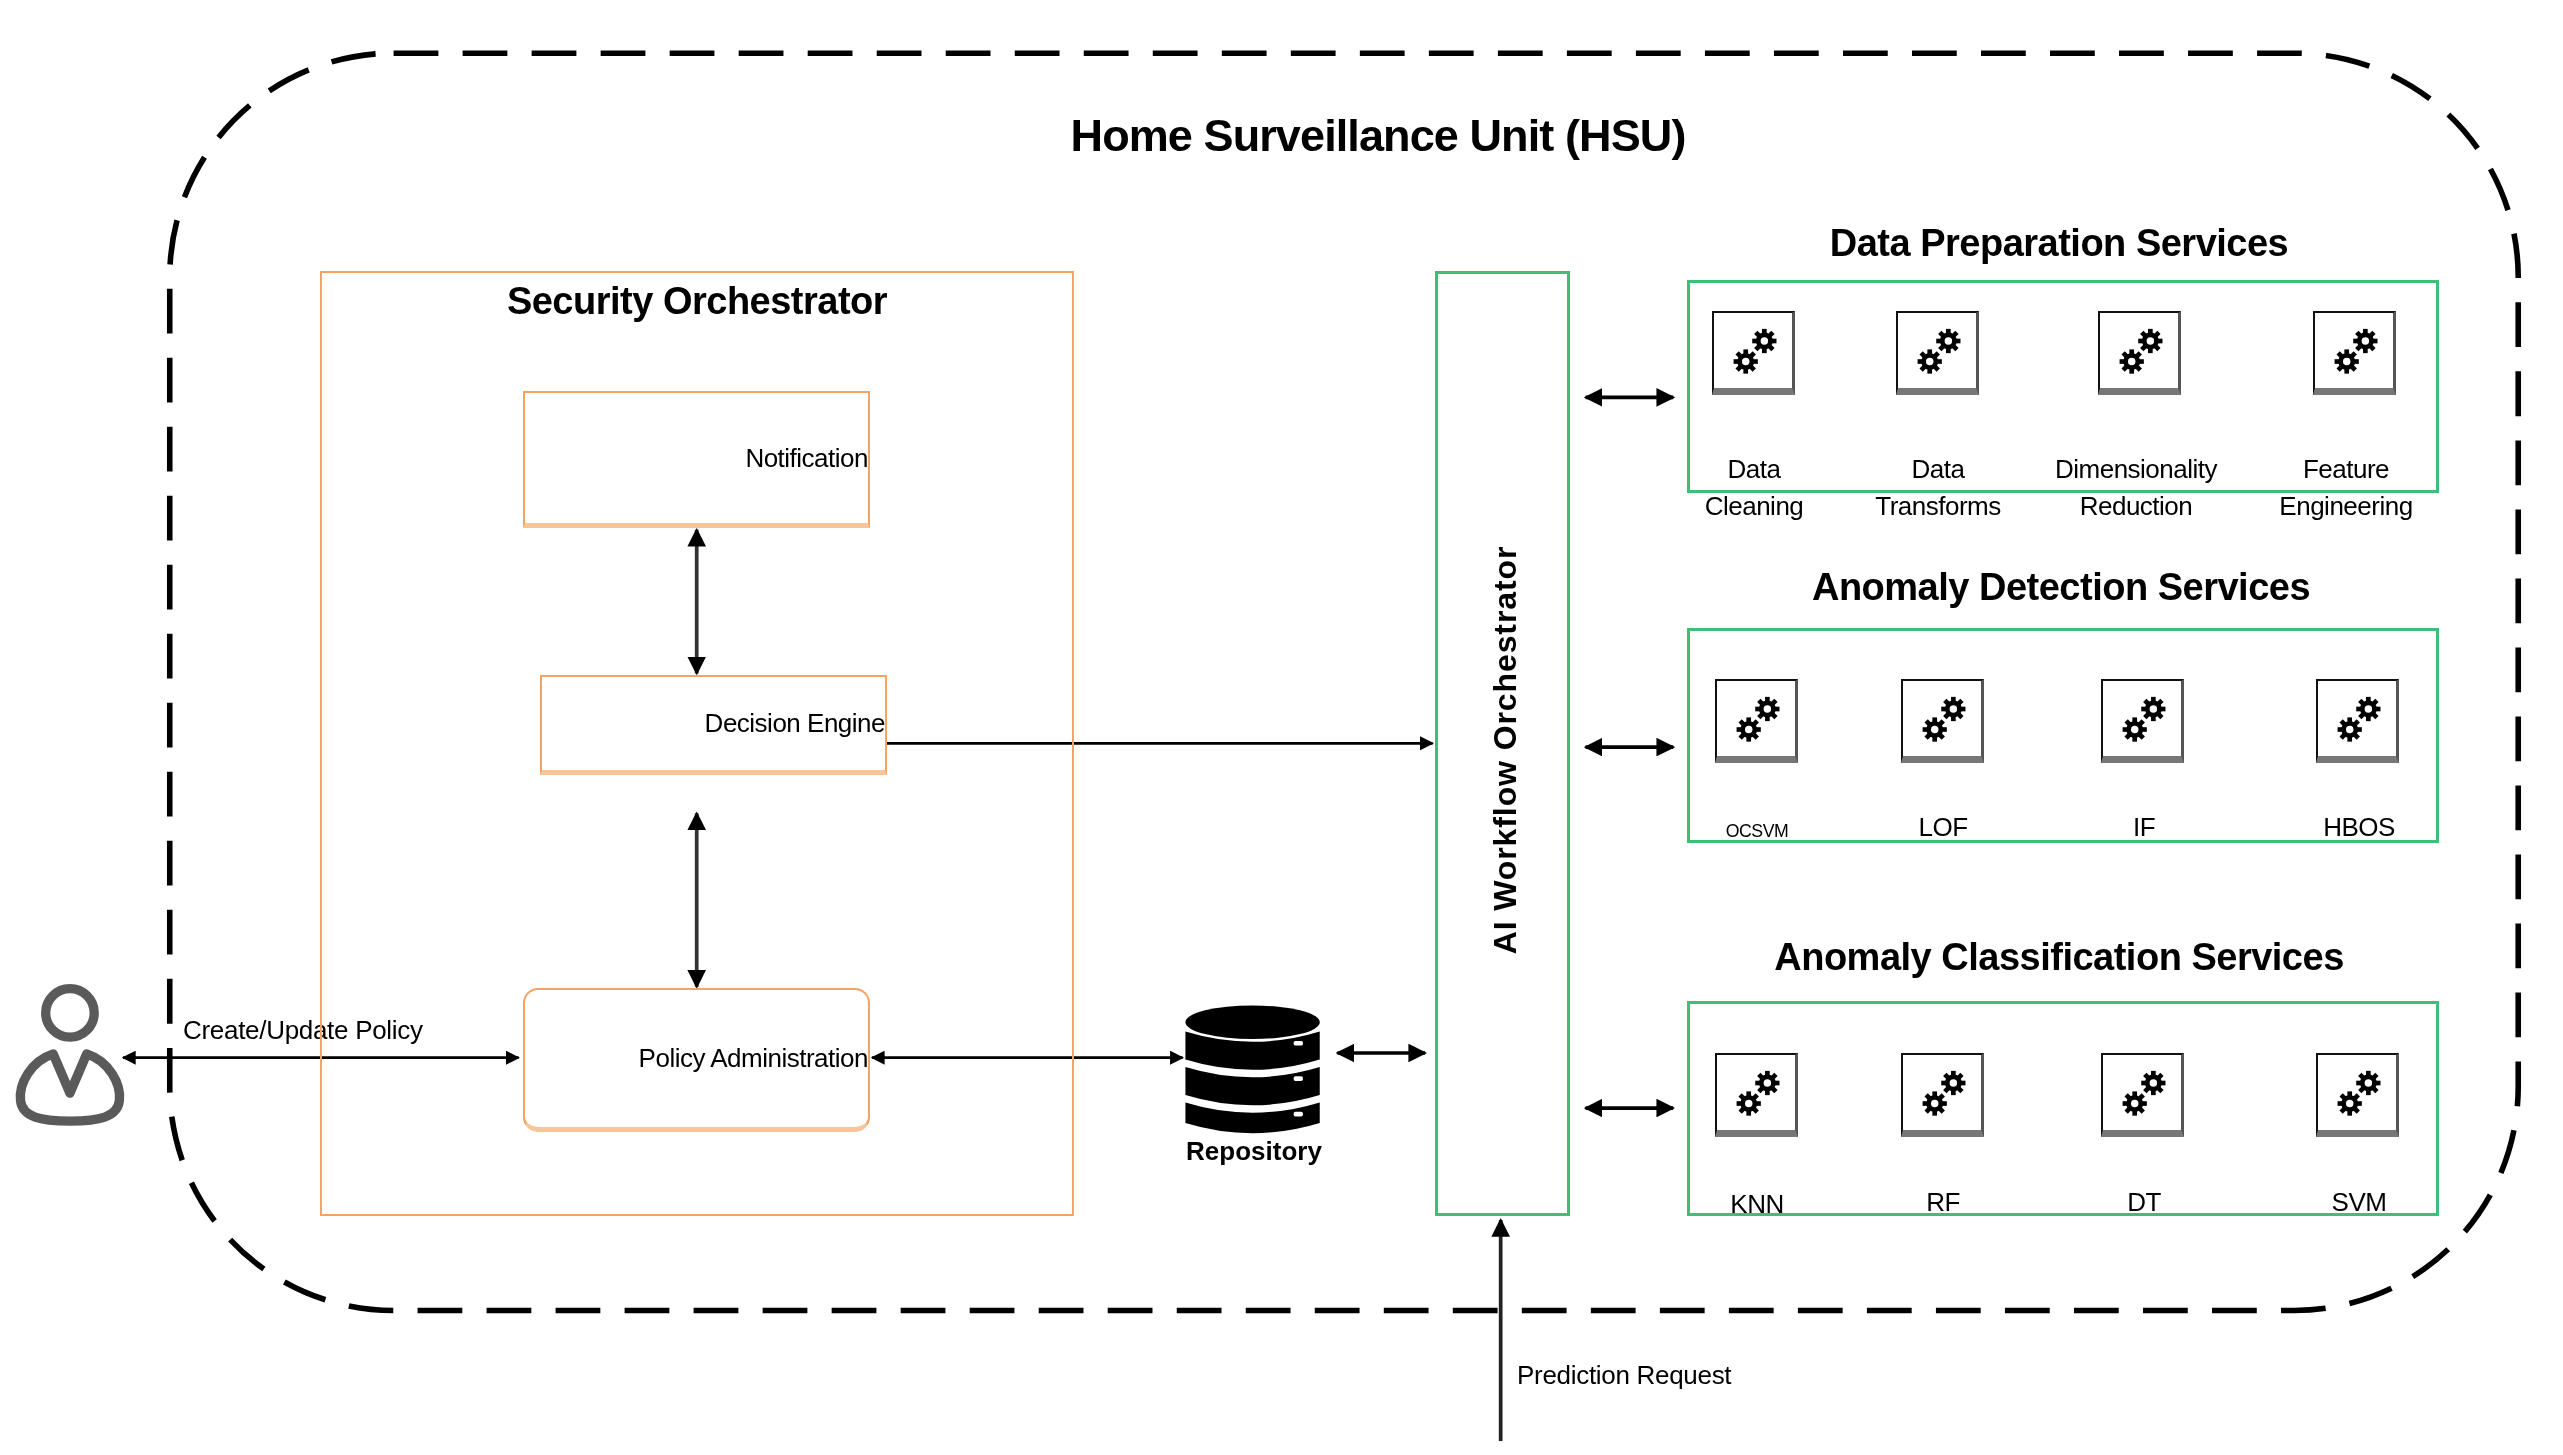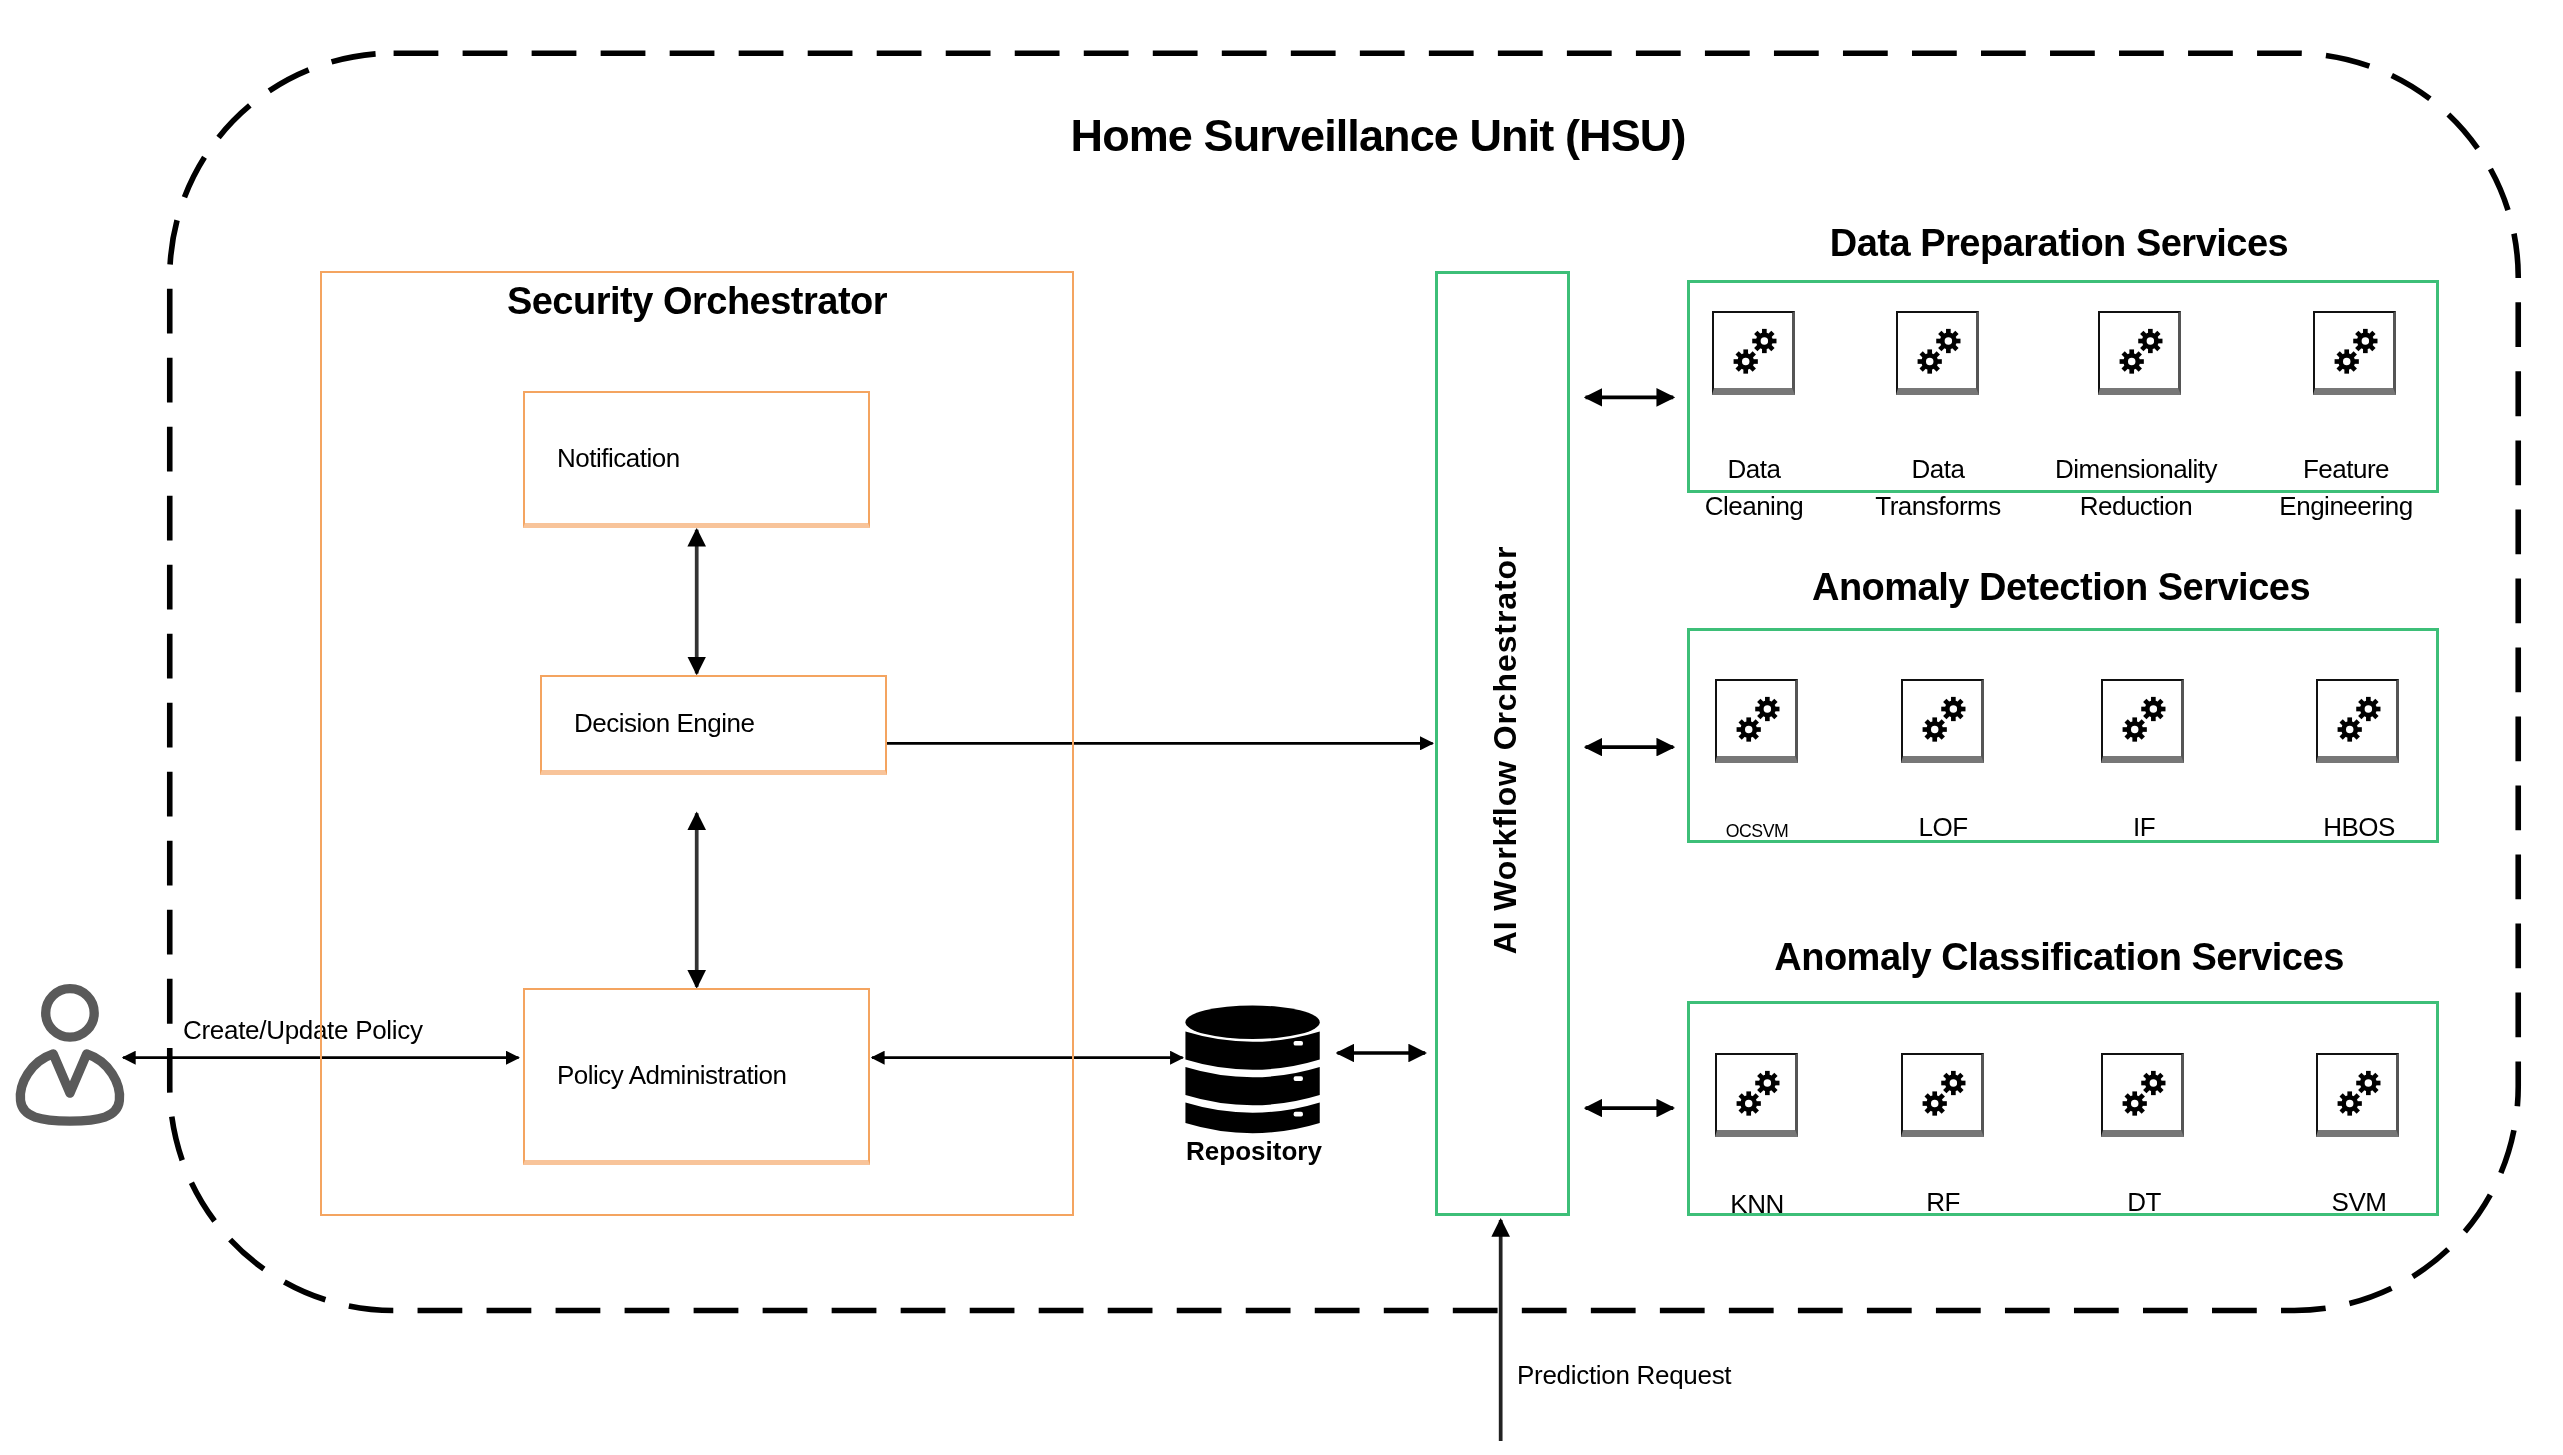--- a/index.html
+++ b/index.html
@@ -5,21 +5,21 @@
   html, body { margin:0; padding:0; background:#ffffff; }
   body { width:2563px; height:1455px; position:relative; overflow:hidden;
          font-family:"Liberation Sans", sans-serif; color:#000; }
   #diagram { position:absolute; left:0; top:0; }
   .abs { position:absolute; }
   .title { font-family:"Liberation Sans", sans-serif; font-weight:bold; font-size:45px; letter-spacing:-0.9px;
            transform:translateX(-50%); white-space:nowrap; }
   .section-title { font-family:"Liberation Sans", sans-serif; font-weight:bold; font-size:38px; letter-spacing:-0.5px;
                    transform:translateX(-50%); white-space:nowrap; }
   .box-orange { position:absolute; border:2.8px solid #f4a460; box-sizing:border-box; background:transparent; }
-  .box-orange.inner { border-bottom:5.6px solid #f8c49a; display:flex; align-items:center; justify-content:flex-start; background:#fff;padding-left:32px; }
+  .box-orange.inner { border-bottom:5.6px solid #f8c49a; display:flex; align-items:center; justify-content:flex-end; background:#fff;padding-left:32px; }
   .box-green { position:absolute; border:3.7px solid #3dbf78; box-sizing:border-box; }
   .node-label { font-size:26px; letter-spacing:-0.5px; white-space:nowrap; }
   .svc-tile { position:absolute; width:83px; height:84px; box-sizing:border-box;
               border:2.8px solid #111; border-bottom:7.5px solid #777; border-right:3.7px solid #555; background:#fff; }
   .svc-label { position:absolute; font-size:26px; letter-spacing:-0.5px; text-align:center; line-height:37px;
                transform:translateX(-50%); white-space:nowrap;margin-top:48px; }
   .svc-label.small { font-size:17.7px; }
   .edge-label { position:absolute; font-size:26px; white-space:nowrap; letter-spacing:-0.3px; }
   .vert-label { position:absolute; font-weight:bold; font-size:32px; letter-spacing:0.9px;
                 transform:translate(-50%,-50%) rotate(-90deg); white-space:nowrap; }
@@ -100,21 +100,21 @@
 
 <div class="box-orange" style="left:320px; top:271px; width:754px; height:945px;"></div>
 <div class="abs section-title" style="left:697px; top:280px;">Security Orchestrator</div>
 
 <div class="box-orange inner" style="left:523px; top:391px; width:347px; height:137px;">
   <span class="node-label">Notification</span>
 </div>
 <div class="box-orange inner" style="left:523px; top:675px; width:347px; height:100px;margin-left:17px;">
   <span class="node-label">Decision Engine</span>
 </div>
-<div class="box-orange inner" style="left:523px; top:988px; width:347px; height:177px;">
+<div class="box-orange inner" style="left:523px; top:988px; width:347px; height:144px;border-radius:15px;">
   <span class="node-label">Policy Administration</span>
 </div>
 
 <div class="repo-label" style="left:1254px; top:1136px;">Repository</div>
 
 <div class="box-green" style="left:1435px; top:271px; width:135px; height:945px;">
   <div class="vert-label" style="left:67px; top:476px;">AI Workflow Orchestrator</div>
 </div>
 
 <div class="edge-label" style="left:1517px; top:1360px;">Prediction Request</div>

